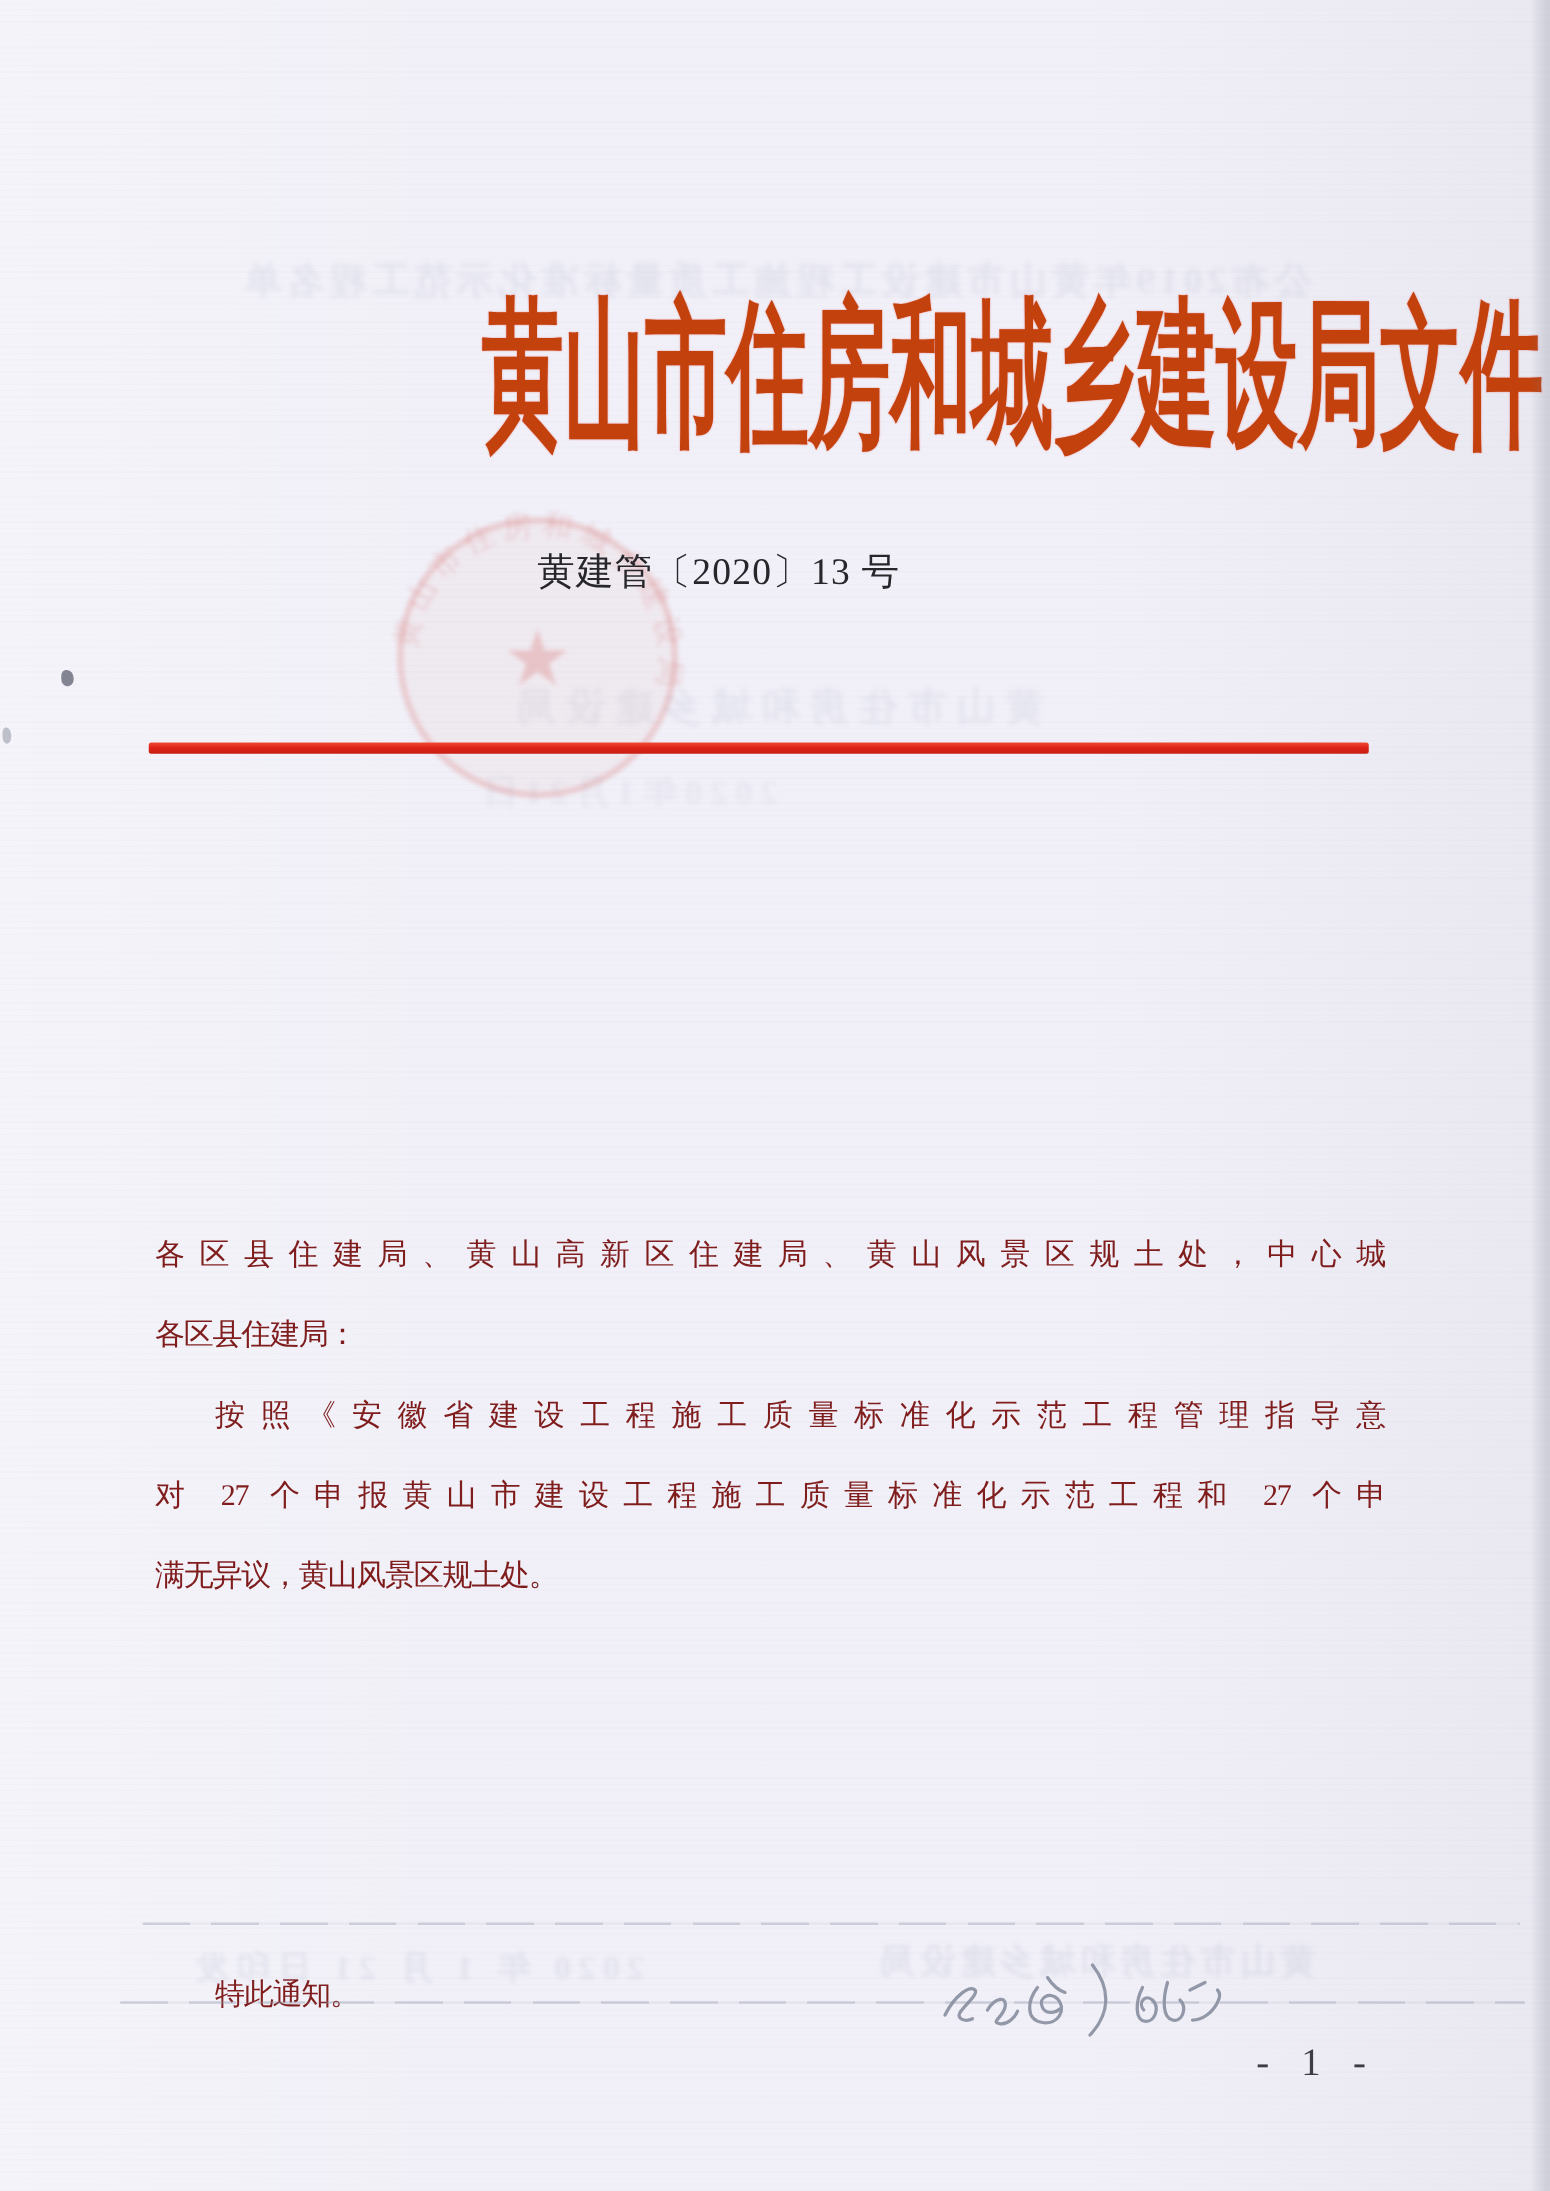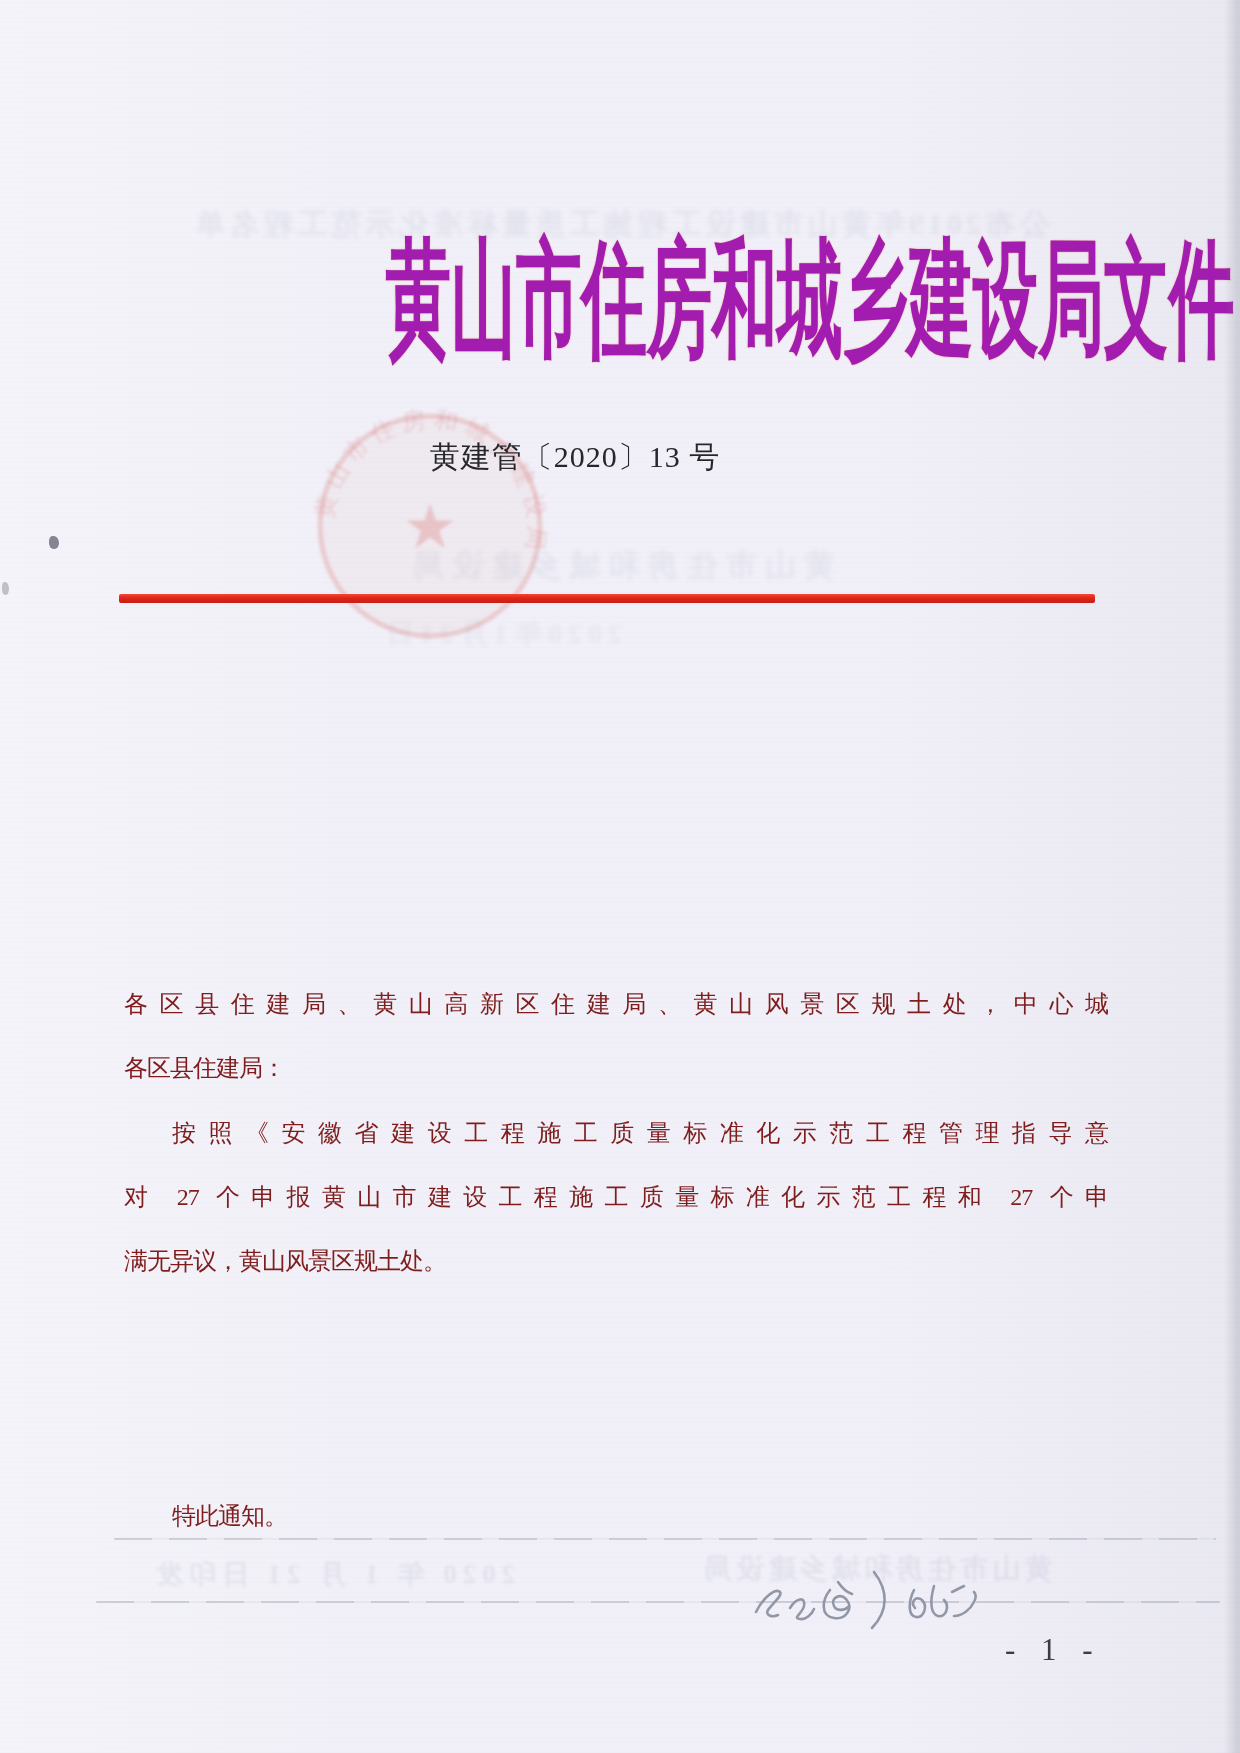--- a/index.html
+++ b/index.html
@@ -28,21 +28,21 @@
     transform:scaleX(-1);
     filter:blur(2px);
     opacity:0.14;
     white-space:nowrap;
     font-weight:bold;
   }
 
   .agency-header{
     top:230px;
     font-weight:bold;
-    color:#a21caf;
+    color:#c2410c;
     font-size:128px;
     line-height:140px;
   }
   .agency-header .squeeze{
     display:inline-block;
     transform:scale(0.51,1);
     transform-origin:50% 50%;
     position:relative;left:-22px;
     text-shadow:0 0 2px rgba(227,34,28,0.55);
   }
@@ -141,21 +141,21 @@
     <div class="line fill">各区县住建局、黄山高新区住建局、黄山风景区规土处，中心城</div>
     <div class="line">各区县住建局：</div>
   </div>
 
   <div class="abs bodytext" style="top:1101px;">
     <div class="line fill indent">按照《安徽省建设工程施工质量标准化示范工程管理指导意</div>
     <div class="line fill">对 27 个申报黄山市建设工程施工质量标准化示范工程和 27 个申</div>
     <div class="line">满无异议，黄山风景区规土处。</div>
   </div>
 
-  <div class="abs bodytext indent" style="top:1486px;font-family:Liberation Mono, monospace;">
+  <div class="abs bodytext indent" style="top:1564px;">
     <span>特此通知。</span>
   </div>
 
   <div class="abs streak" style="top:1538px;left:114px;width:1102px;"></div>
   <div class="abs streak" style="top:1601px;left:96px;width:1124px;"></div>
 
   <div class="abs bleed" style="top:1556px;left:150px;font-size:27px;letter-spacing:6px;opacity:0.15;filter:blur(1.5px);">2020 年 1 月 21 日印发</div>
   <div class="abs bleed" style="top:1550px;left:700px;font-size:28px;letter-spacing:4px;opacity:0.15;filter:blur(1.5px);">黄山市住房和城乡建设局</div>
 
   <svg class="abs" style="top:1566px;left:742px;" width="256" height="78" viewBox="0 0 256 78">

